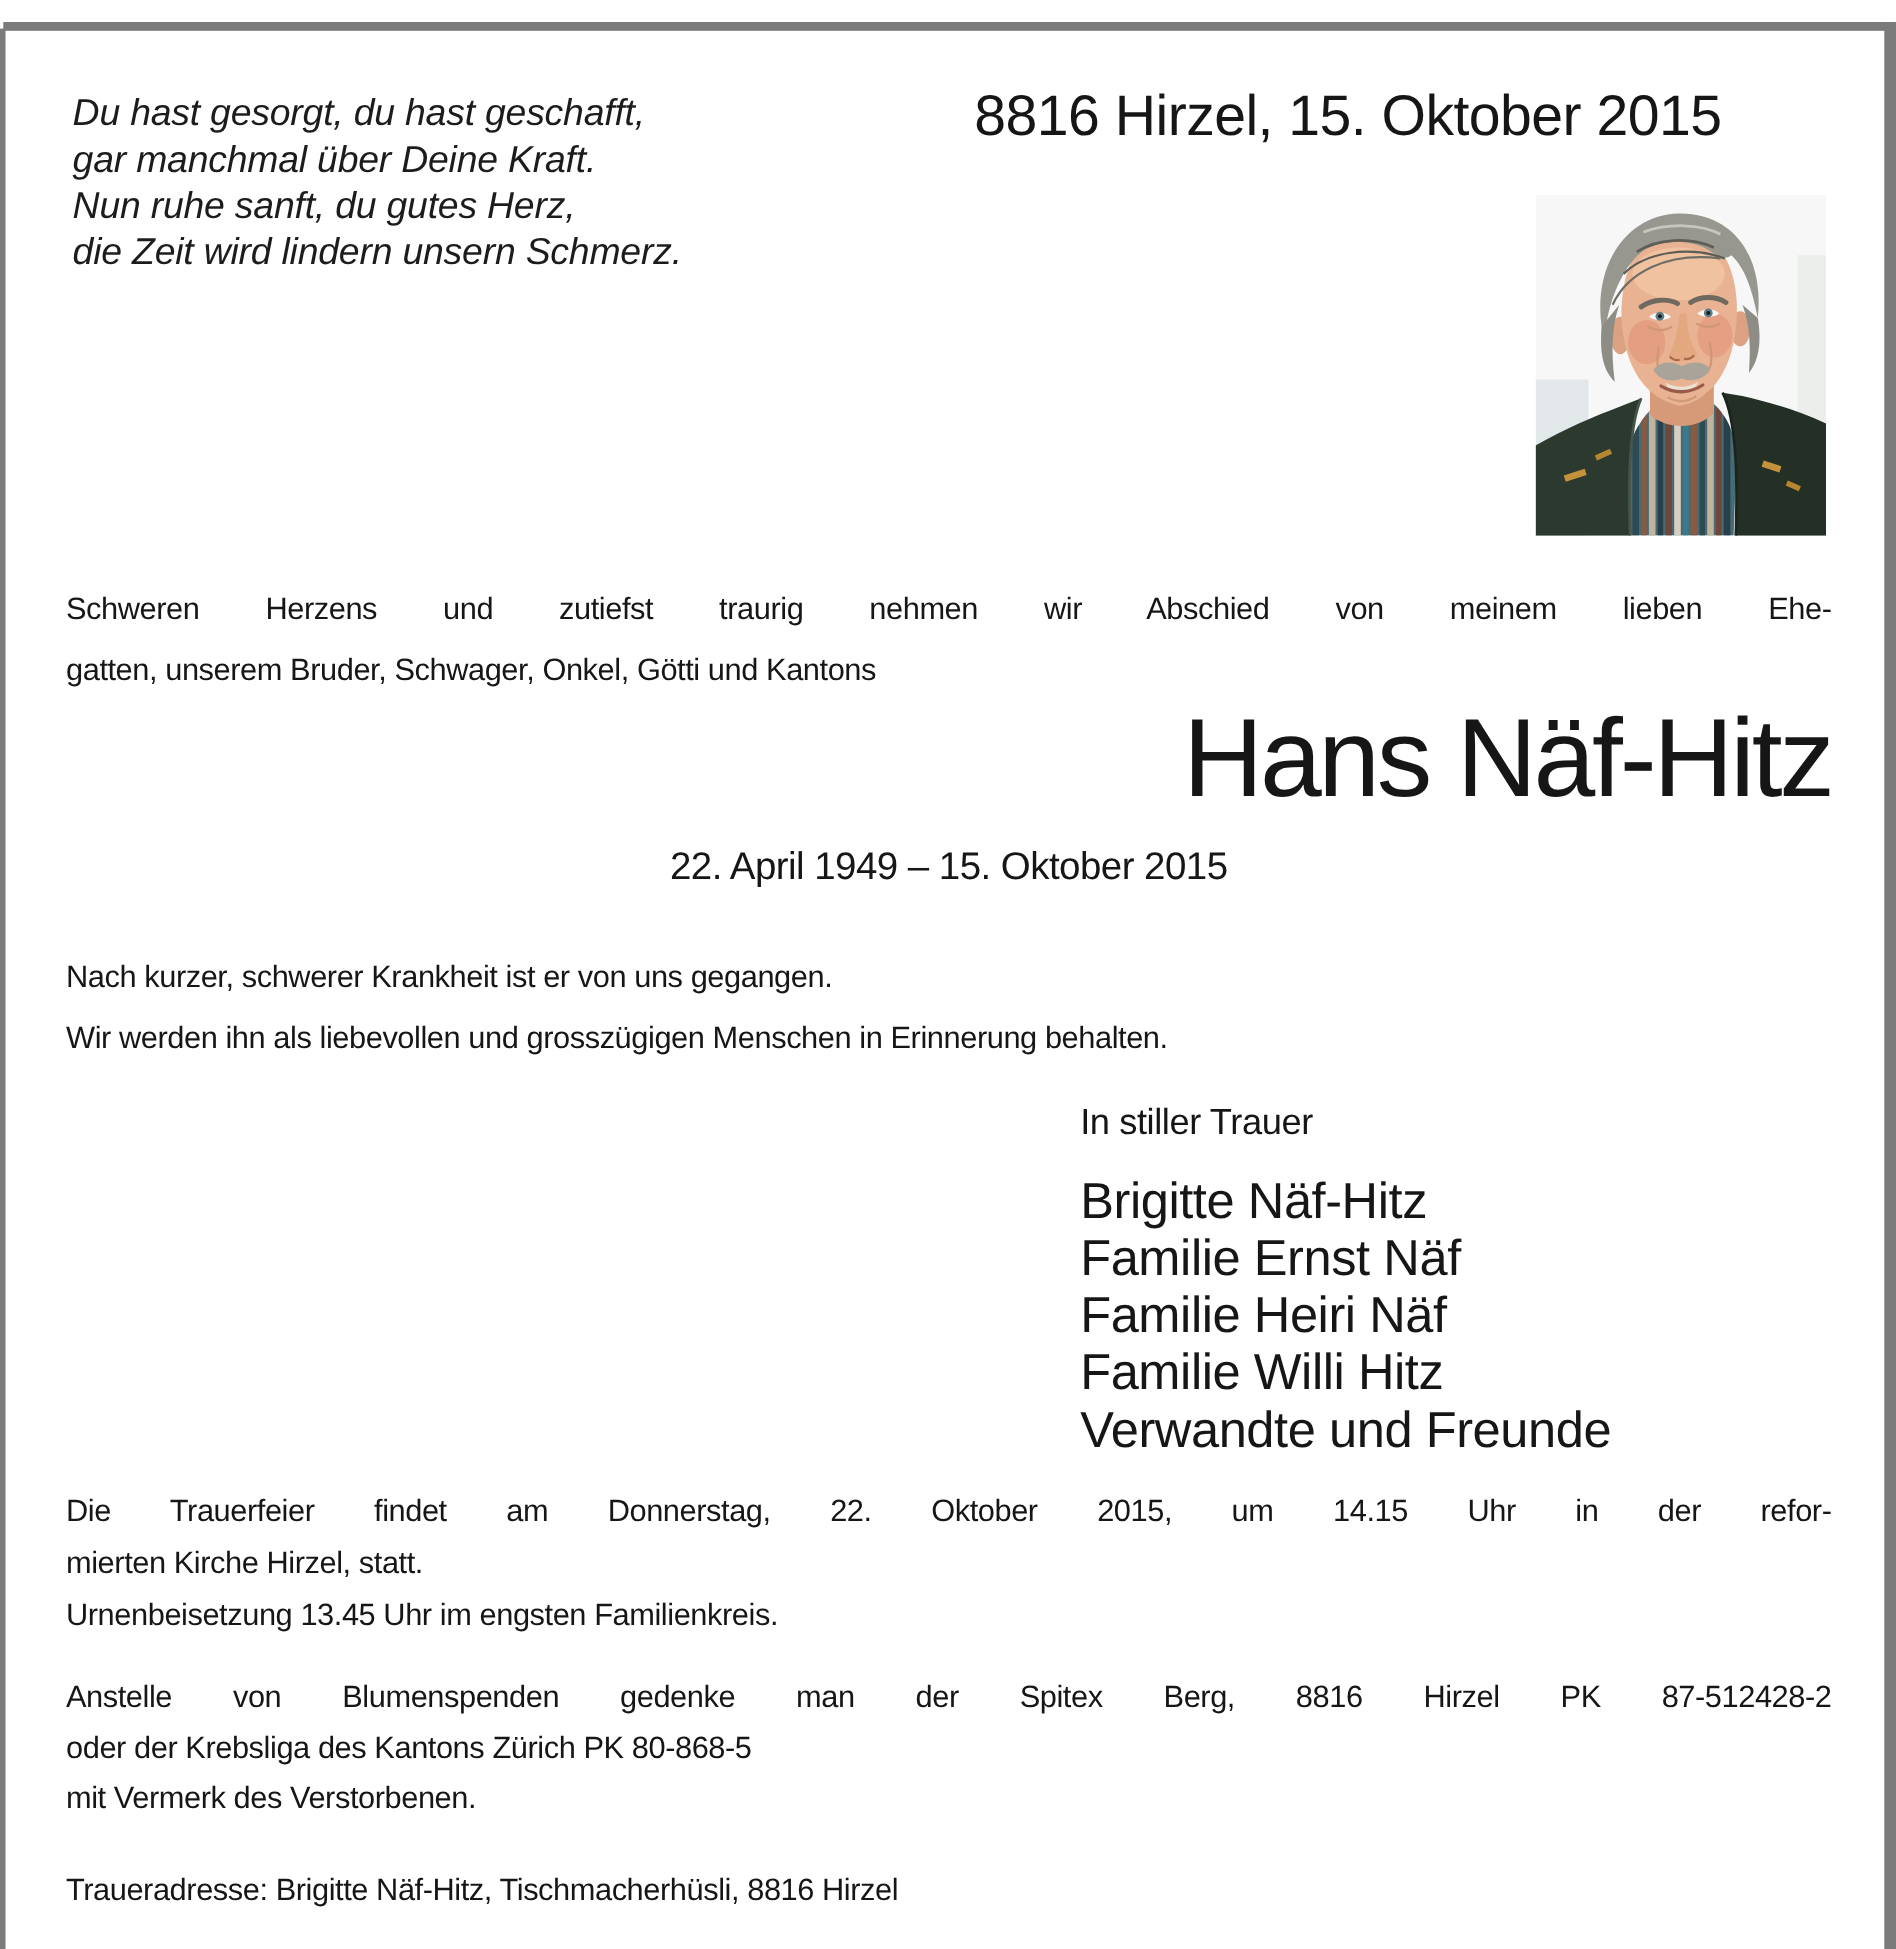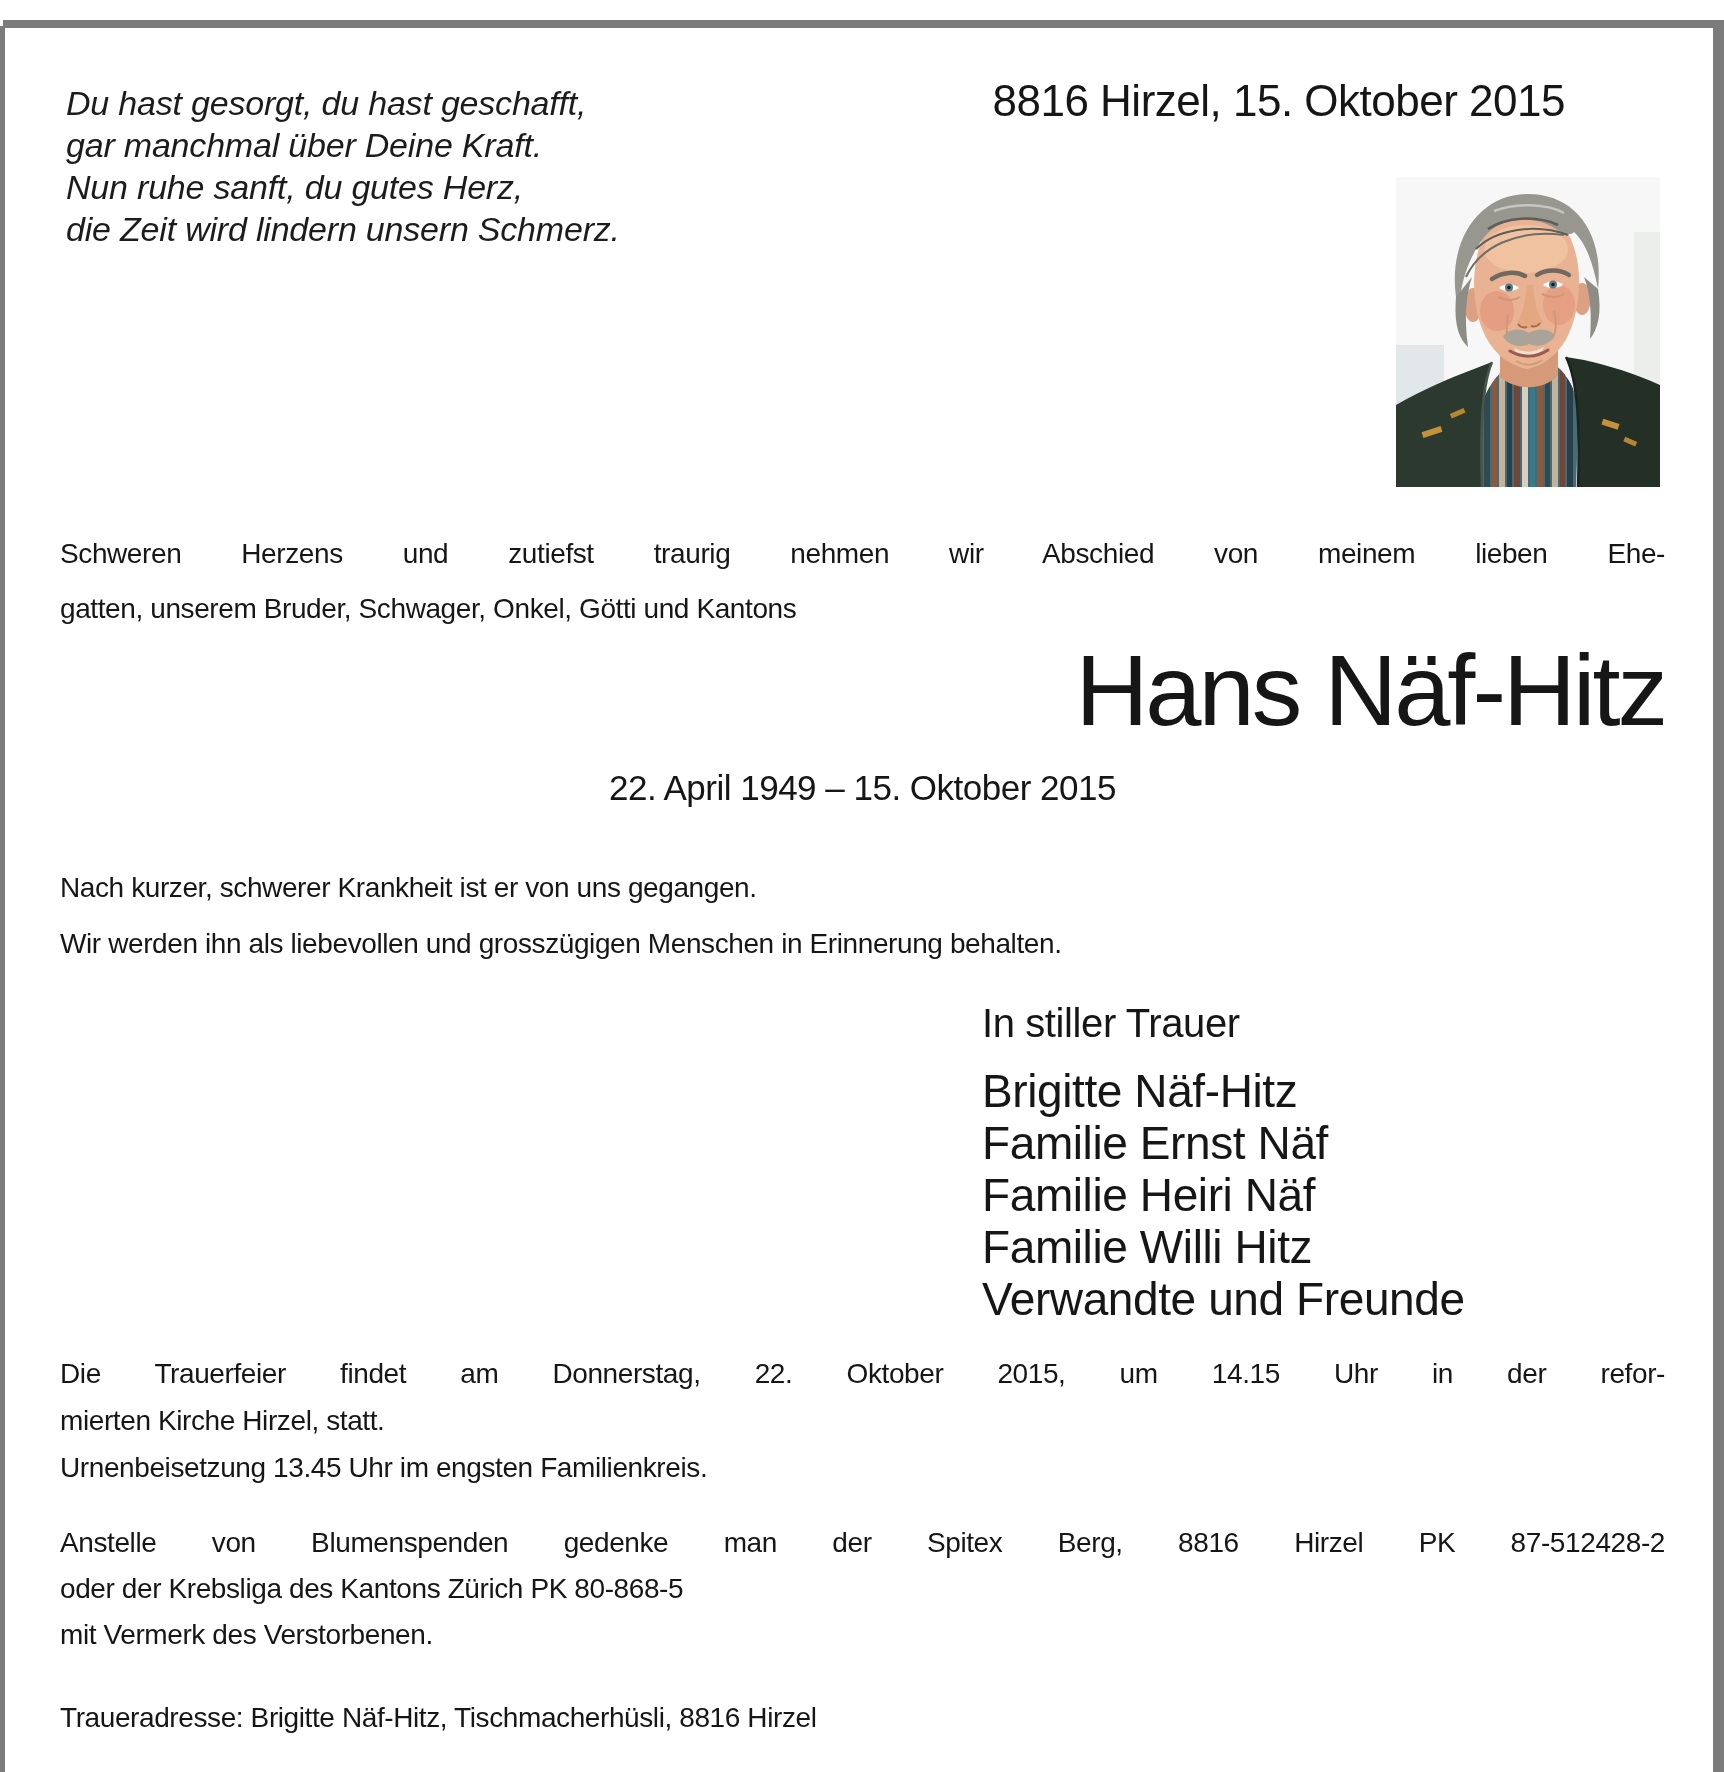--- a/index.html
+++ b/index.html
@@ -26,21 +26,21 @@
     left: 66px; top: 62px;
     font-style: italic;
     font-size: 34px;
     line-height: 42px;
     letter-spacing: -0.2px;
     color: #1c1c1c;
     white-space: nowrap;
   }
   .dateline {
     top: 56px; right: 159px;
-    font-size: 44px;
+    font-size: 52px;
     letter-spacing: -0.5px;
     white-space: nowrap;
   }
   .photo {
     left: 1396px; top: 157px;
     width: 264px; height: 310px;
   }
   .photo svg { display: block; width: 100%; height: 100%; }
 
   .bodytext {
@@ -62,21 +62,21 @@
   }
   .life-dates {
     left: 60px; width: 1605px; top: 748px;
     text-align: center;
     font-size: 35px;
     letter-spacing: -0.5px;
   }
   .death-note   { top: 840px; }
   .remembrance  { top: 896px; }
 
-  .mourning-heading { left: 982px; top: 981px; font-size: 40px; letter-spacing: -0.4px; white-space: nowrap; }
+  .mourning-heading { left: 982px; top: 981px; font-size: 33px; letter-spacing: -0.4px; white-space: nowrap; }
   .mourners         { left: 982px; top: 1045px; font-size: 46px; letter-spacing: -0.4px; line-height: 52px; white-space: nowrap; }
 
   .funeral  { top: 1330px; line-height: 47px; }
   .donation { top: 1500px; line-height: 46px; }
   .address  { top: 1670px; white-space: nowrap; }
 </style>
 </head>
 <body>
 
 <div class="page">

